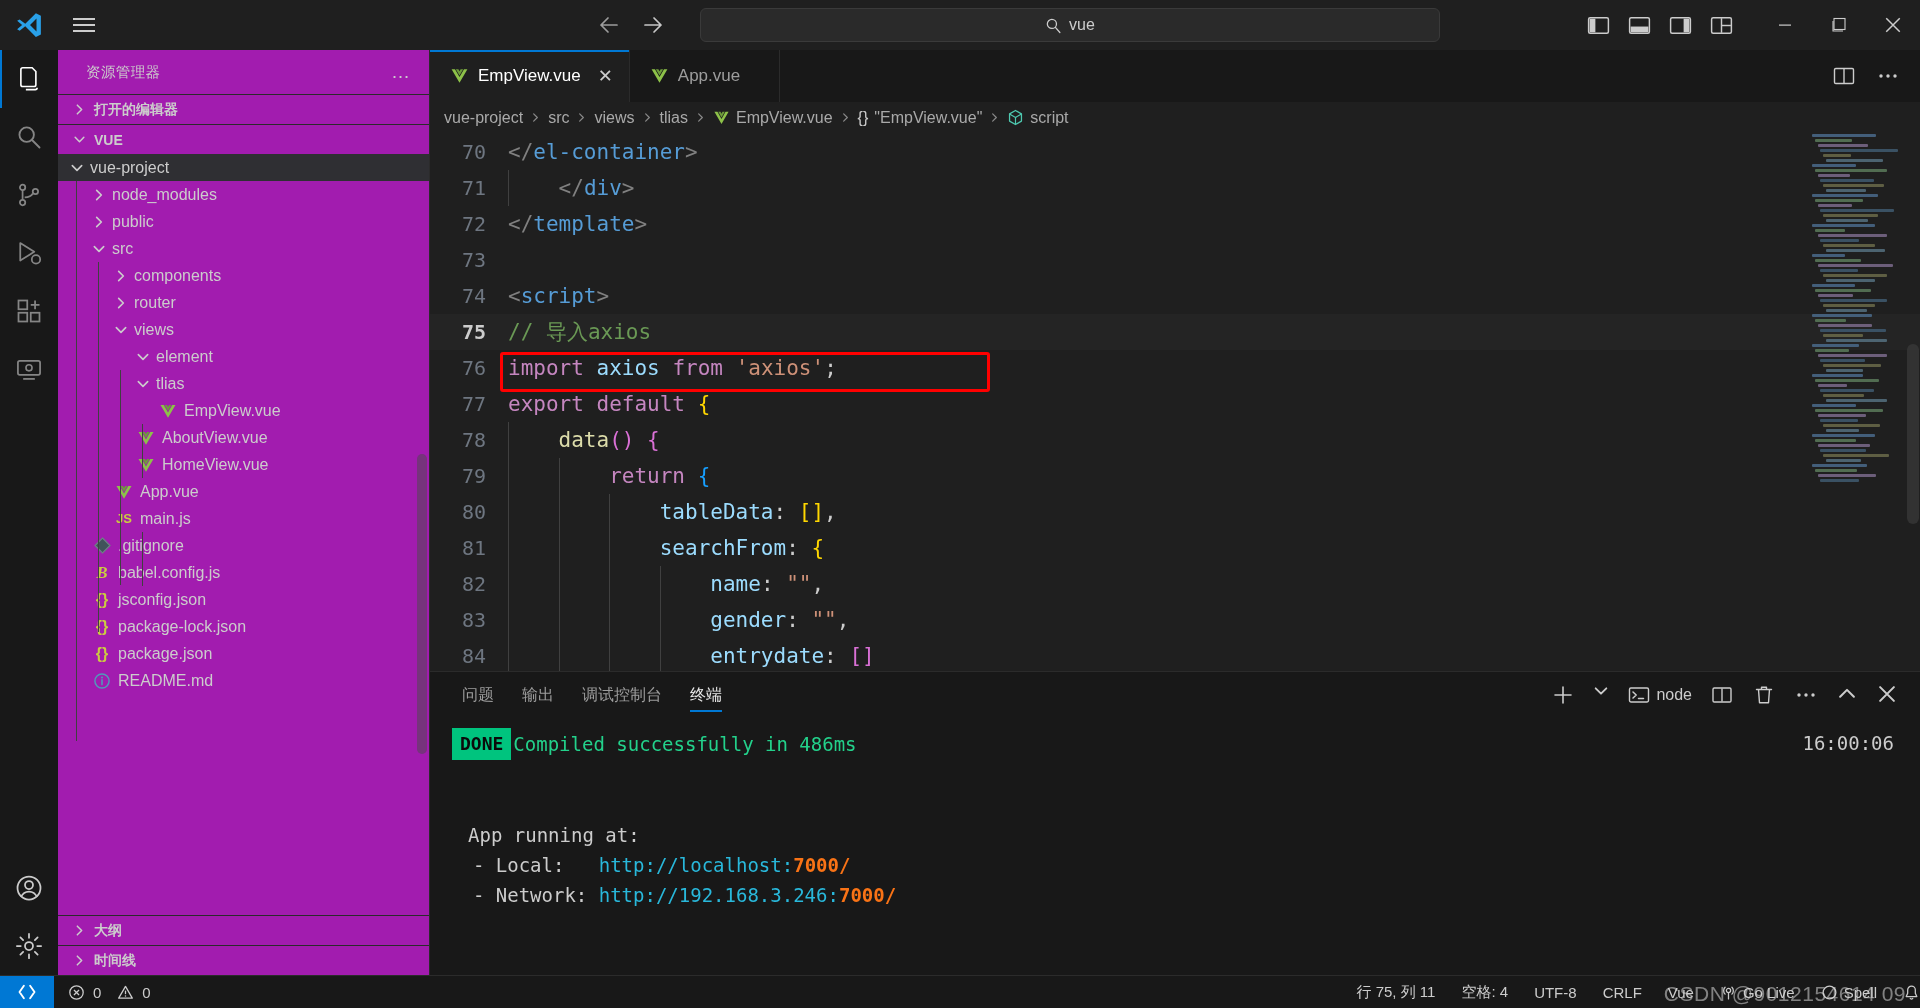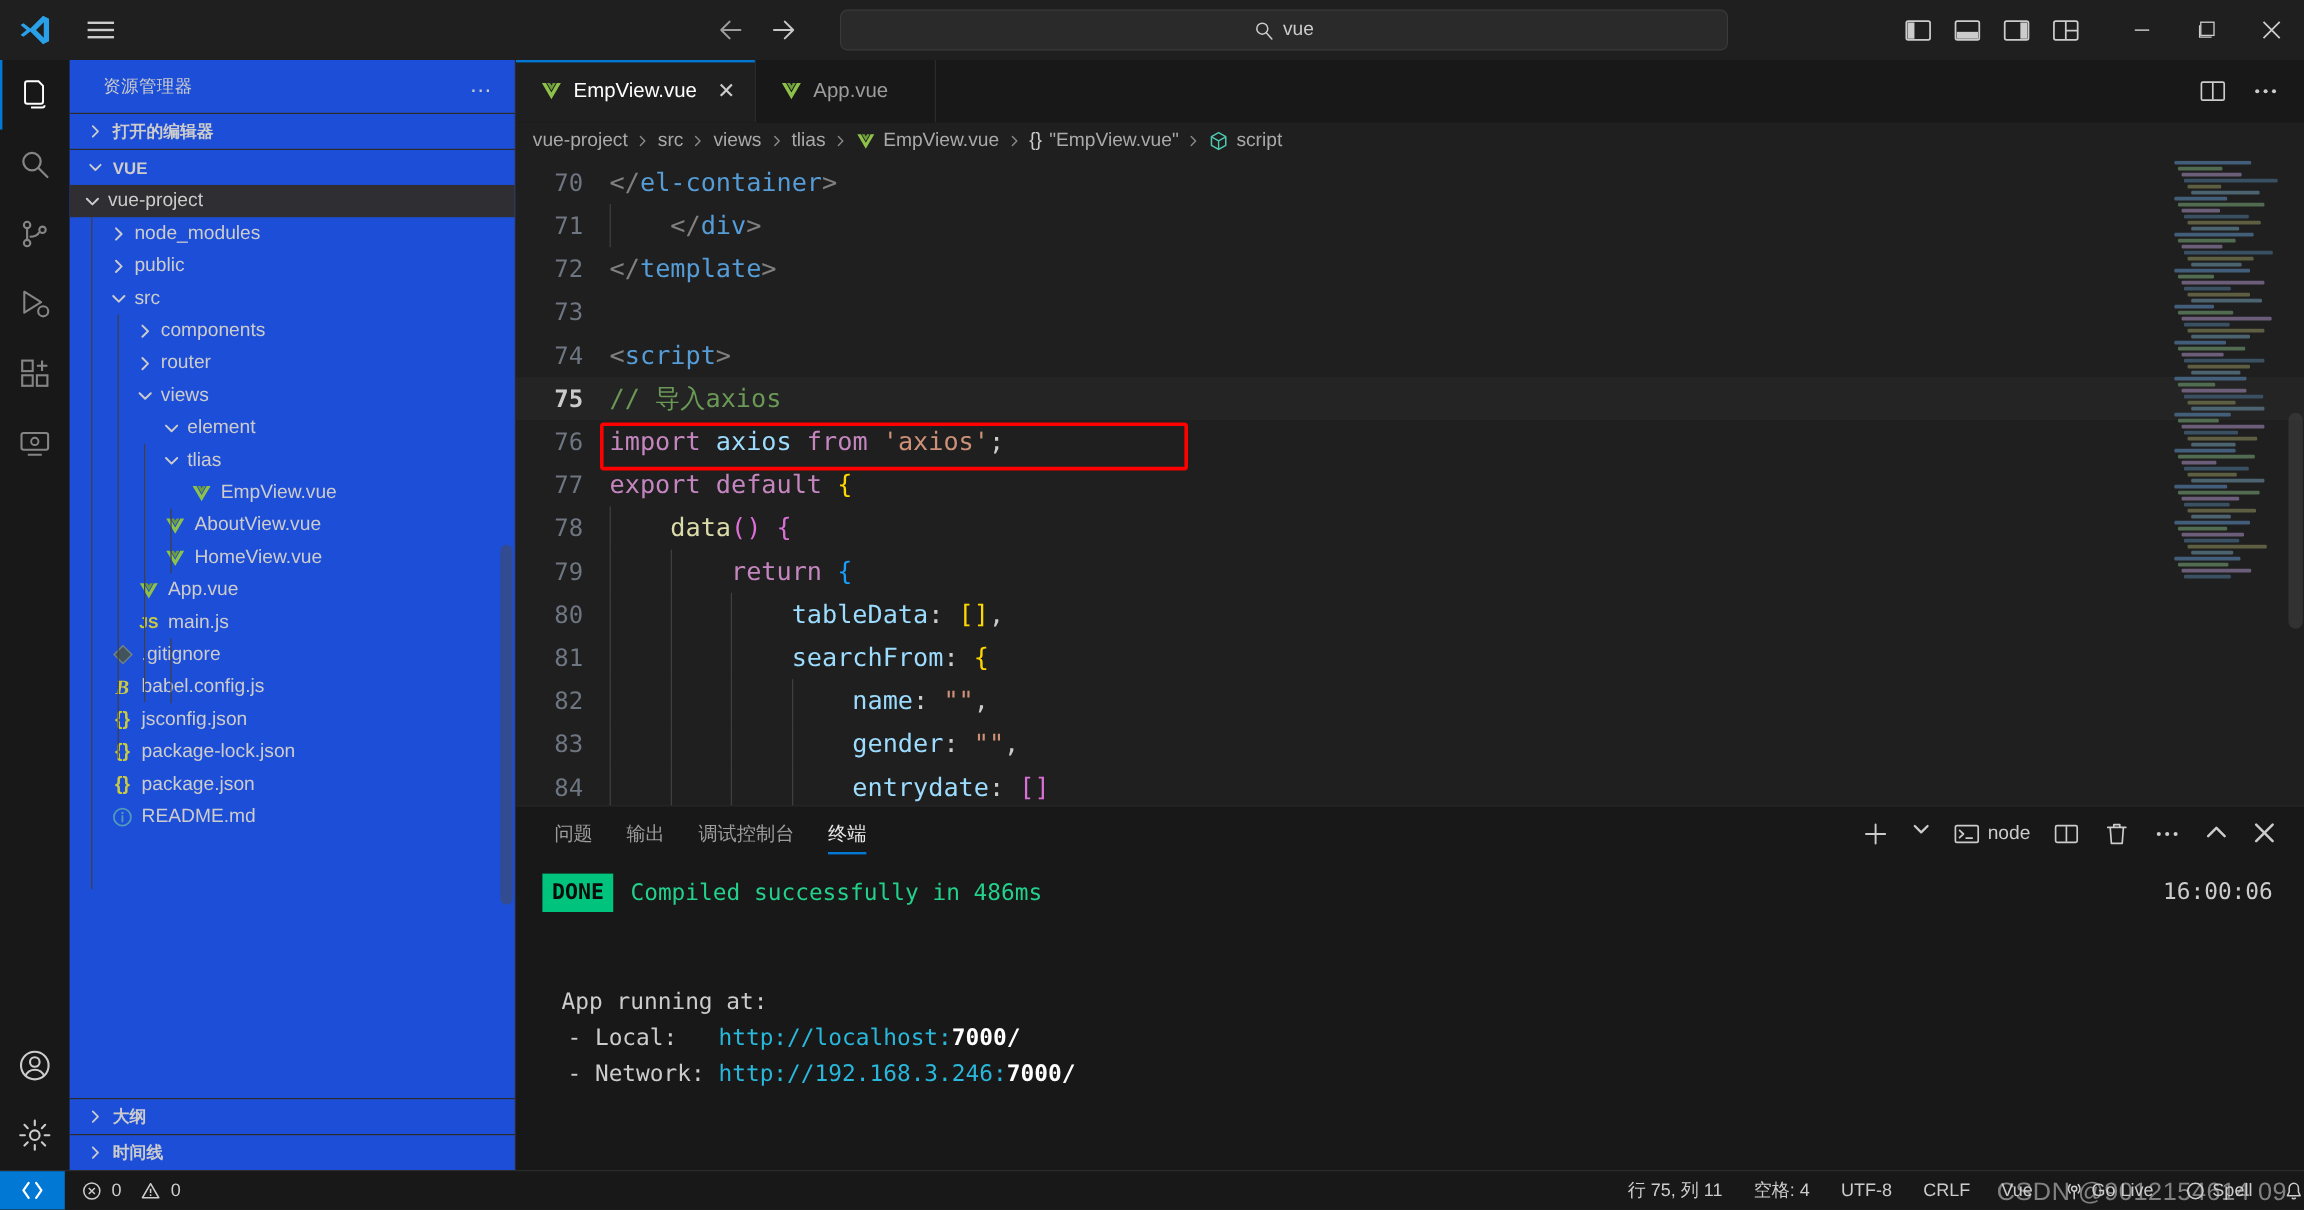--- a/index.html
+++ b/index.html
@@ -45,21 +45,21 @@
     color: #858585; cursor: pointer; position: relative;
   }
   .ab-item.active { color: #ffffff; }
   .ab-item.active::before {
     content: ""; position: absolute; left: 0; top: 0; bottom: 0; width: 2px; background: #0078d4;
   }
   .ab-spacer { flex: 1 1 auto; }
 
   
   .sidebar {
-    width: 372px; flex: 0 0 372px; background: #1d4ed8;
+    width: 372px; flex: 0 0 372px; background: #a21caf;
     display: flex; flex-direction: column; border-right: 1px solid #2b2b2b;
     min-height: 0;
   }
   .sb-header {
     height: 44px; display: flex; align-items: center; justify-content: space-between;
     padding: 0 12px 0 28px; font-size: 14.5px; color: #cccccc; letter-spacing: .4px;
   }
   .sb-dots { color: #cccccc; font-size: 19px; cursor: pointer; padding: 0 6px; letter-spacing: 1px; }
   .sb-section {
     height: 30px; display: flex; align-items: center; gap: 6px; padding-left: 12px;
@@ -157,21 +157,21 @@
     flex: 1 1 auto; padding: 10px 0 0 20px; font-family: "DejaVu Sans Mono", monospace;
     font-size: 19px; line-height: 30px; position: relative; color: #cccccc;
   }
   .term-line { display: flex; align-items: center; white-space: pre; }
   .badge-done {
     background: #00c47e; color: #0b0b0b; font-weight: bold; padding: 1px 8px;
     font-family: "DejaVu Sans Mono", monospace; font-size: 18px; margin-left: 2px;
   }
   .t-green { color: #23d18b; }
   .t-cyan { color: #29b8db; }
-  .t-cyan-b { color: #ffffff; font-weight: bold; }
+  .t-cyan-b { color: #f97316; font-weight: bold; }
   .term-time { position: absolute; right: 26px; top: 10px; color: #cccccc; font-size: 19px; }
 
   
   .statusbar {
     height: 33px; flex: 0 0 33px; background: #181818; display: flex; align-items: center;
     font-size: 15px; color: #cccccc; position: relative; border-top: 1px solid #2b2b2b;
   }
   .sb-remote { width: 54px; height: 33px; background: #0078d4; display: flex; align-items: center; justify-content: center; cursor: pointer; }
   .sb-left { display: flex; align-items: center; gap: 8px; padding-left: 14px; cursor: pointer; }
   .sb-right { margin-left: auto; display: flex; align-items: center; gap: 26px; padding-right: 0; }
@@ -851,21 +851,21 @@
               <svg width="22" height="22" viewBox="0 0 16 16">
                   <path d="M3 3l10 10M13 3L3 13" stroke="#cccccc" stroke-width="1.5" stroke-linecap="round"></path>
                 </svg>
             </span>
           </div>
         </div>
 
         <div class="terminal">
           <div class="term-line">
             <span class="badge-done">DONE</span>
-            <span class="t-green" style="margin-left:14px">Compiled successfully in 486ms</span>
+            <span class="t-green" style="margin-left:2px">Compiled successfully in 486ms</span>
           </div>
           <div class="term-time">16:00:06</div>
           <div style="height:60px"></div>
           <div class="term-line">
             <span style="margin-left:18px">App running at:</span>
           </div>
           <div class="term-line">
             <span>  - Local:   </span>
             <span class="t-cyan">http://localhost:</span><span class="t-cyan-b">7000/</span>
           </div>

